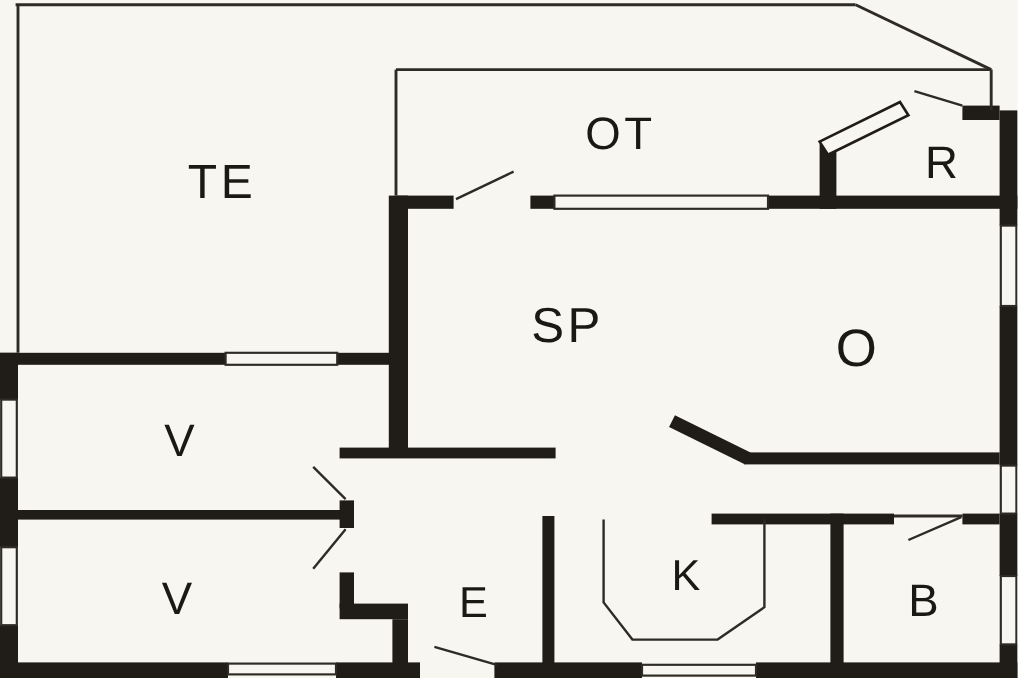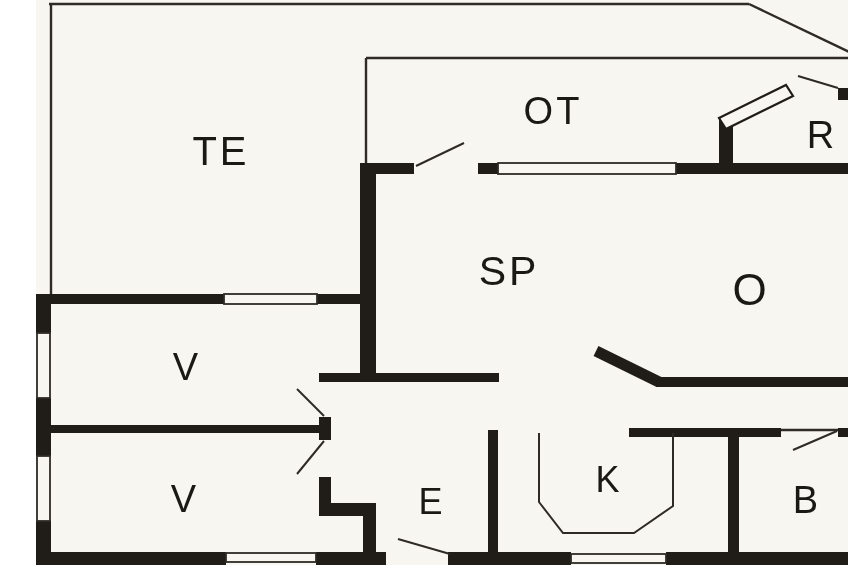--- a/index.html
+++ b/index.html
@@ -1,21 +1,21 @@
 <!DOCTYPE html>
 <html><head>
 <meta charset="utf-8">
 <style>
   html, body { margin: 0; padding: 0; }
   body {
     width: 848px; height: 565px; overflow: hidden;
     background: #ffffff;
     font-family: "Liberation Sans", sans-serif;
   }
-  .stage { width: 720px; height: 565px; position: relative; padding-left: 36px; }
+  .stage { width: 720px; height: 565px; position: relative; }
   svg { display: block; }
   text {
     font-family: "Liberation Sans", sans-serif;
     fill: #1b1914;
     letter-spacing: 3px;
   }
 </style>
 </head>
 <body>
 

